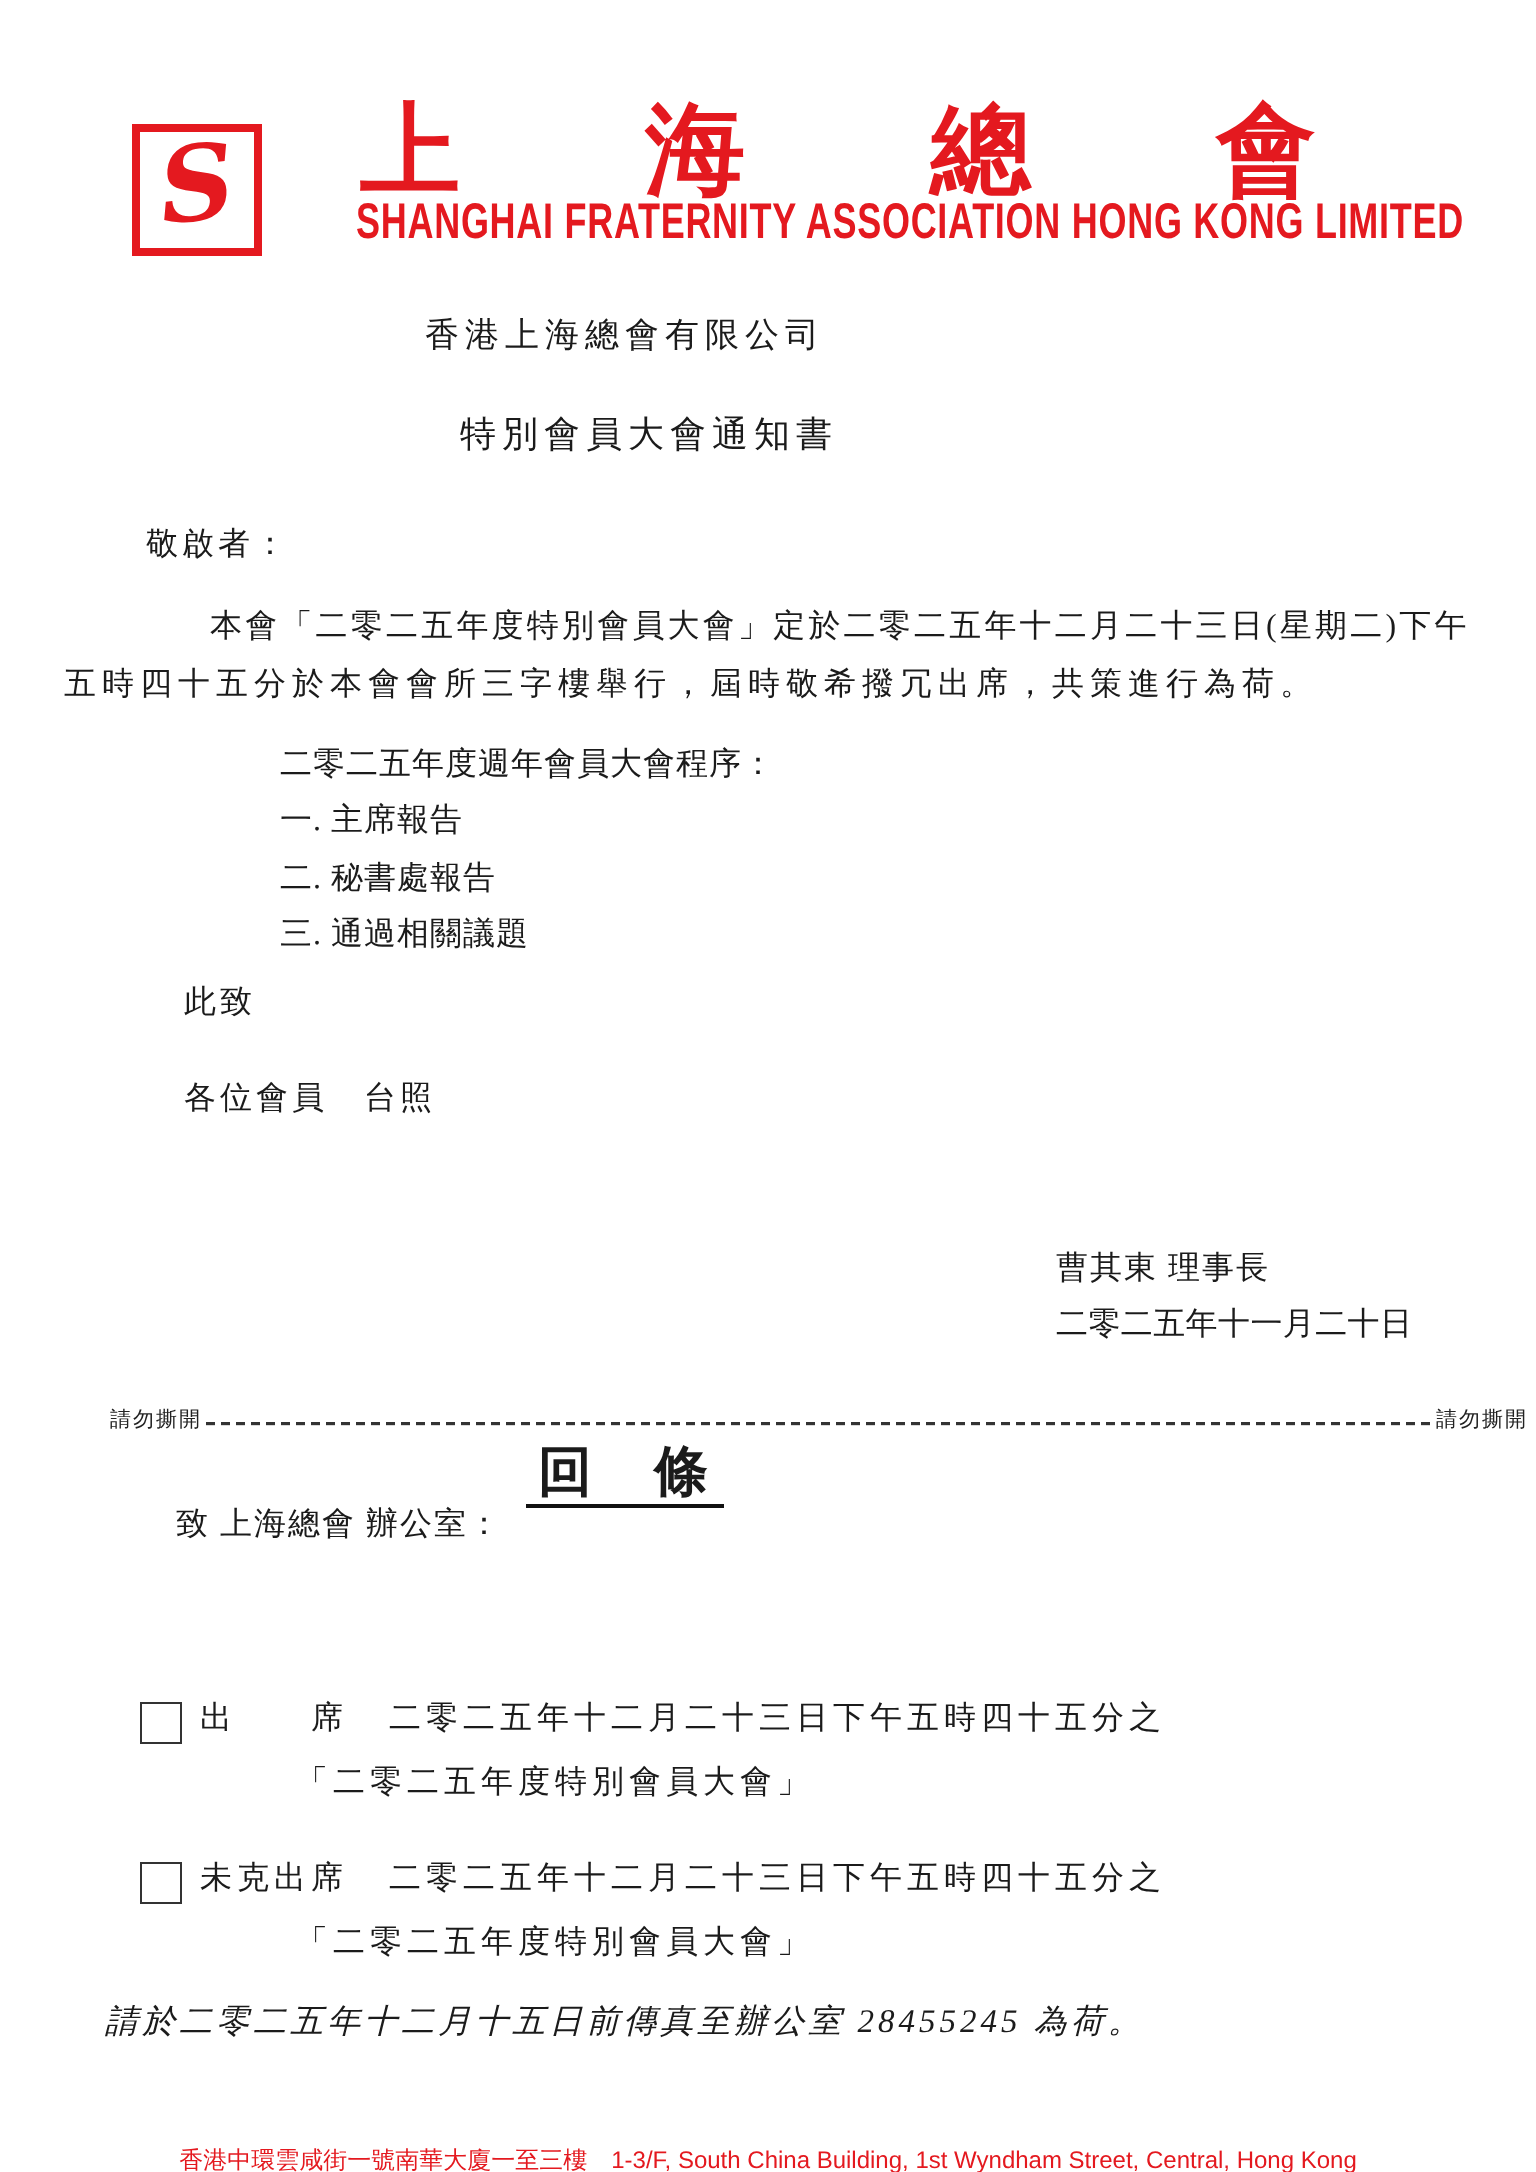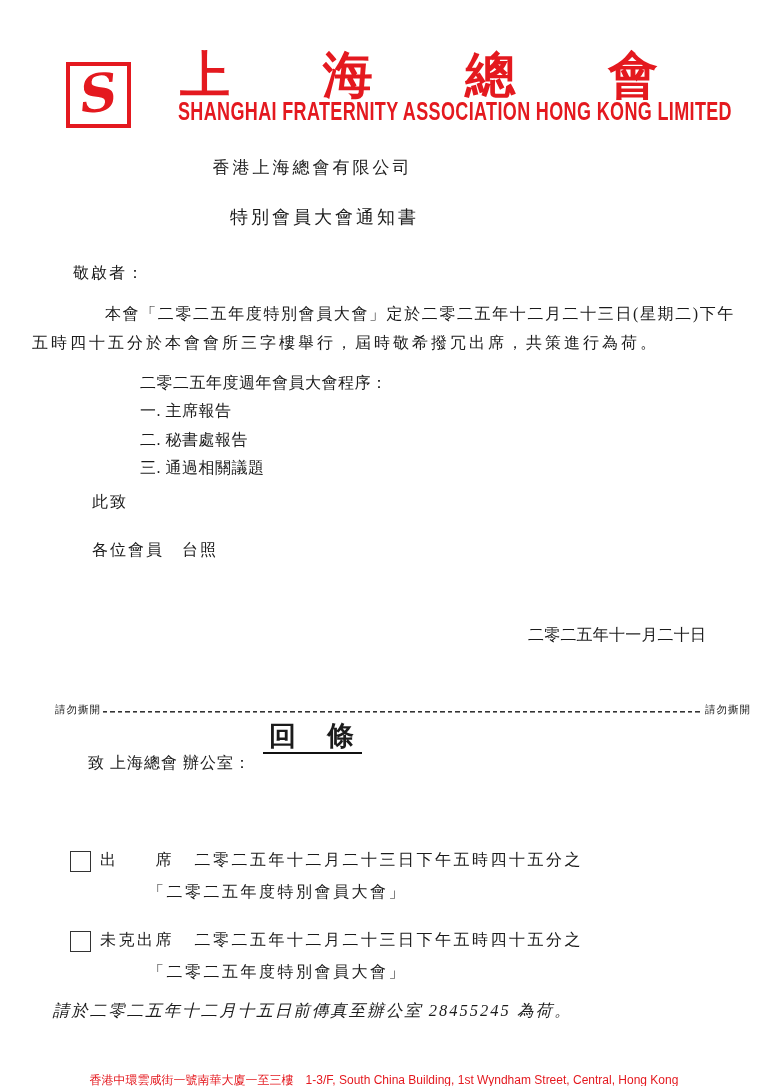--- a/index.html
+++ b/index.html
@@ -53,21 +53,21 @@
   .agenda div{height:28.4px;}
   .closing-1{left:92px;top:489px;letter-spacing:2px;}
   .closing-2{left:92px;top:537px;letter-spacing:2px;}
   .signature{left:528px;top:621px;line-height:27.5px;}
   .sig-org{letter-spacing:4px;}
   .sig-name{letter-spacing:1px;}
   .sig-date{letter-spacing:0.2px;}
 
   
   .tear{
-    left:55px;right:17px;top:703px;
+    left:55px;right:4px;top:703px;
     display:flex;align-items:flex-end;
     font-size:10.5px;color:#222;letter-spacing:1px;
   }
   .tear-dashes{
     flex:1;height:2px;margin:0 2px;
     background:repeating-linear-gradient(90deg,#333 0 4.5px,transparent 4.5px 7.5px);
     background-position:0 0;background-size:100% 1.6px;background-repeat:no-repeat;
     align-self:center;margin-top:4px;
   }
 
@@ -127,20 +127,21 @@
     <div>二零二五年度週年會員大會程序：</div>
     <div>一. 主席報告</div>
     <div>二. 秘書處報告</div>
     <div>三. 通過相關議題</div>
   </div>
 
   <div class="abs cjk closing-1">此致</div>
   <div class="abs cjk closing-2">各位會員　台照</div>
 
   <div class="abs cjk signature">
+    <div class="sig-name">曹其東 理事長</div>
     <div class="sig-date">二零二五年十一月二十日</div>
   </div>
 
   <div class="abs tear">
     <span>請勿撕開</span>
     <span class="tear-dashes"></span>
     <span>請勿撕開</span>
   </div>
 
   <div class="abs center-line reply-title">

